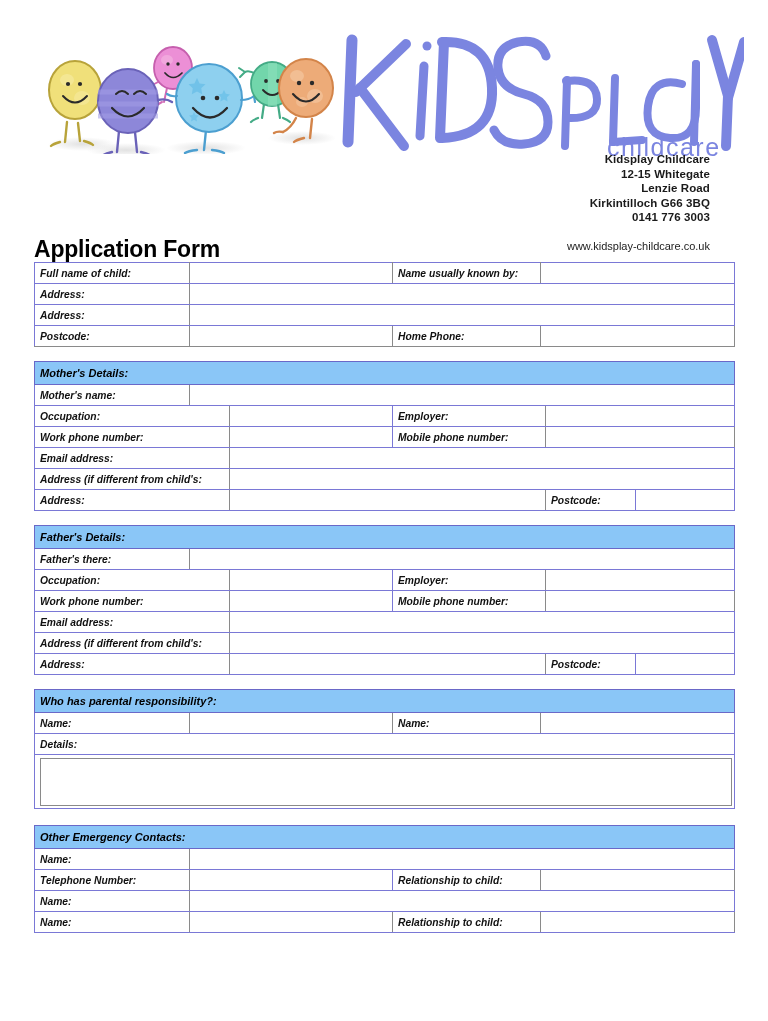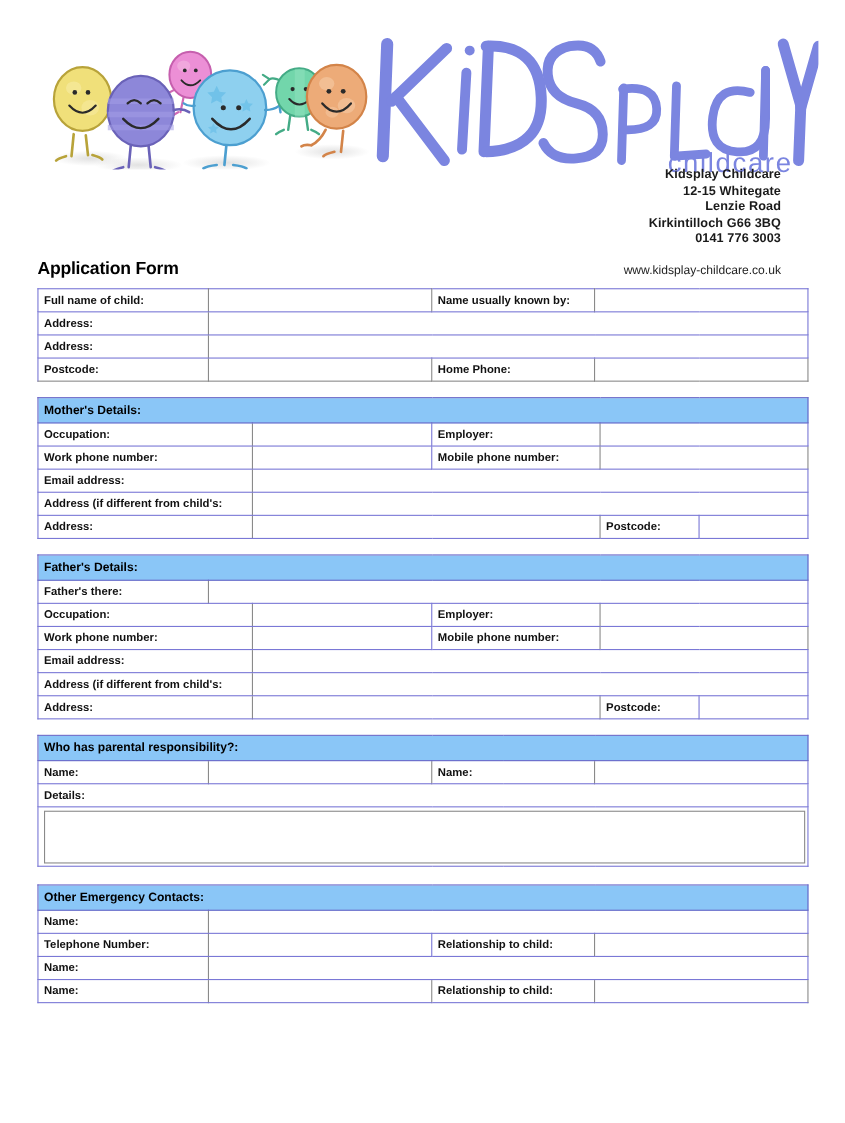--- a/index.html
+++ b/index.html
@@ -69,33 +69,34 @@
     font-size: 11px;
     color: #222;
     white-space: nowrap;
     margin-left: 38px;
   }
 
   .page-title {
     position: absolute;
     left: 22px;
     top: 224px;
-    font-size: 16px;
+    font-size: 23px;
     font-weight: bold;
     letter-spacing: -0.2px;
     color: #000;
   }
 
   
   .tbl {
     border-collapse: collapse;
     table-layout: fixed;
     margin: 0 auto;
     width: 700px;
     font-size: 10.3px;
+    font-style: italic;
   }
   .tbl-wrap { padding: 0 22px; }
 
   .tbl td {
     border: 1px solid #8a8a8a;
     height: 21px;
     padding: 0 5px;
     vertical-align: middle;
     background: #fff;
   }
@@ -348,20 +349,24 @@
         <col style="width:163px">
         <col style="width:153px">
         <col style="width:90px">
         <col style="width:99px">
       </colgroup>
       <tbody>
         <tr class="section-head">
           <td colspan="6">Mother's Details:</td>
         </tr>
         <tr>
+          <td class="lbl accent-l accent-b">Mother's name:</td>
+          <td class="val accent-b accent-r" colspan="5"></td>
+        </tr>
+        <tr>
           <td class="lbl accent-l accent-b" colspan="2">Occupation:</td>
           <td class="val accent-b accent-r"></td>
           <td class="lbl accent-b">Employer:</td>
           <td class="val accent-b accent-r" colspan="2"></td>
         </tr>
         <tr>
           <td class="lbl accent-l accent-b" colspan="2">Work phone number:</td>
           <td class="val accent-b accent-r"></td>
           <td class="lbl accent-b">Mobile phone number:</td>
           <td class="val accent-b" colspan="2"></td>

